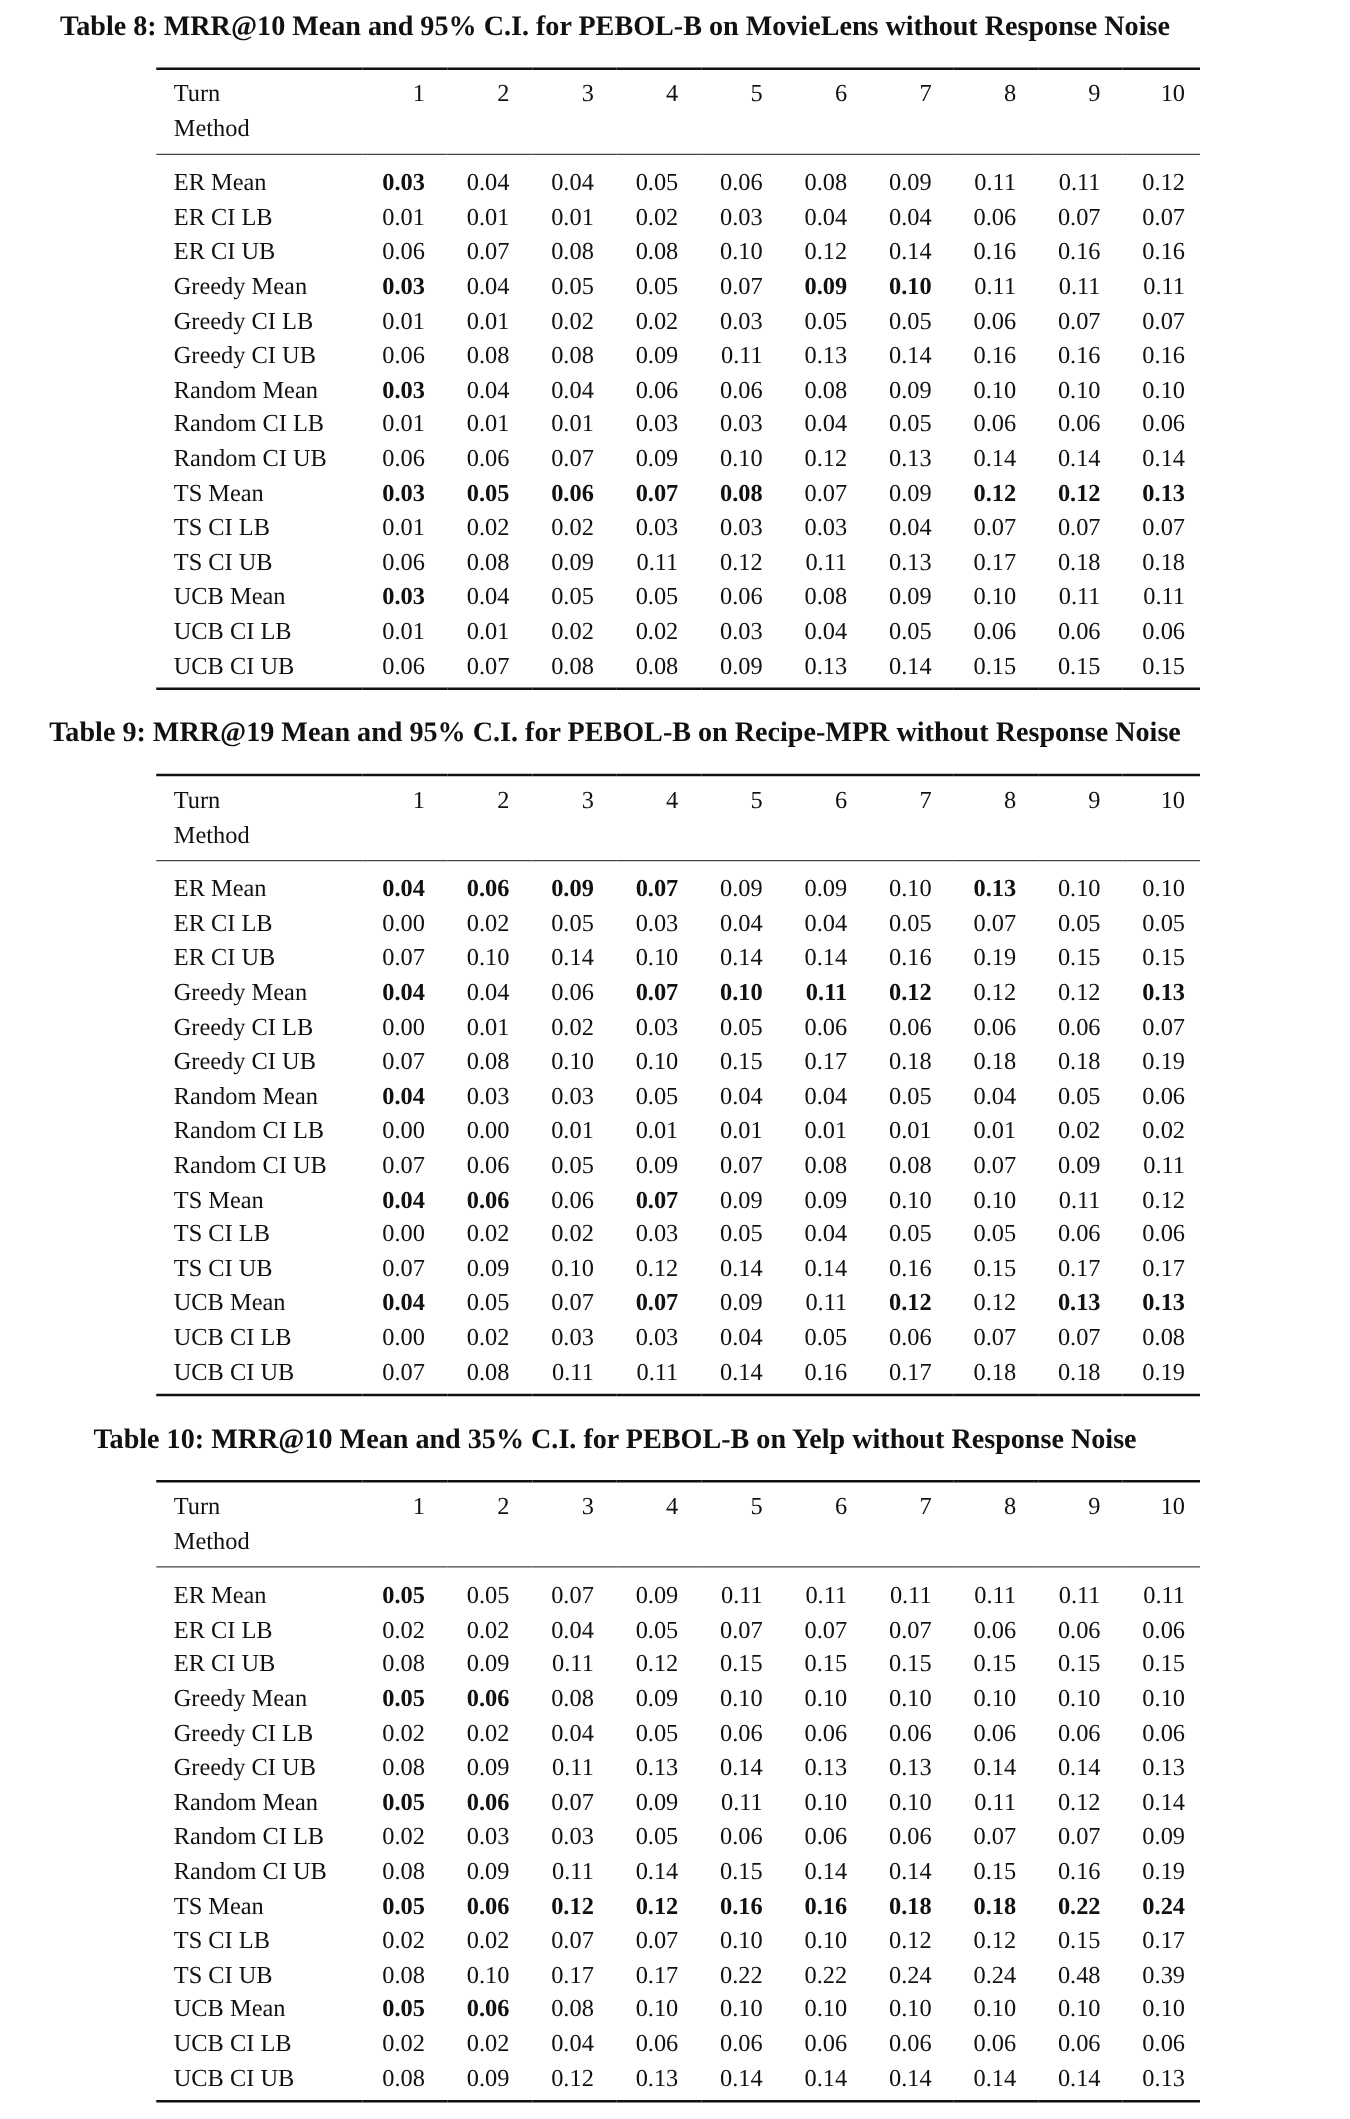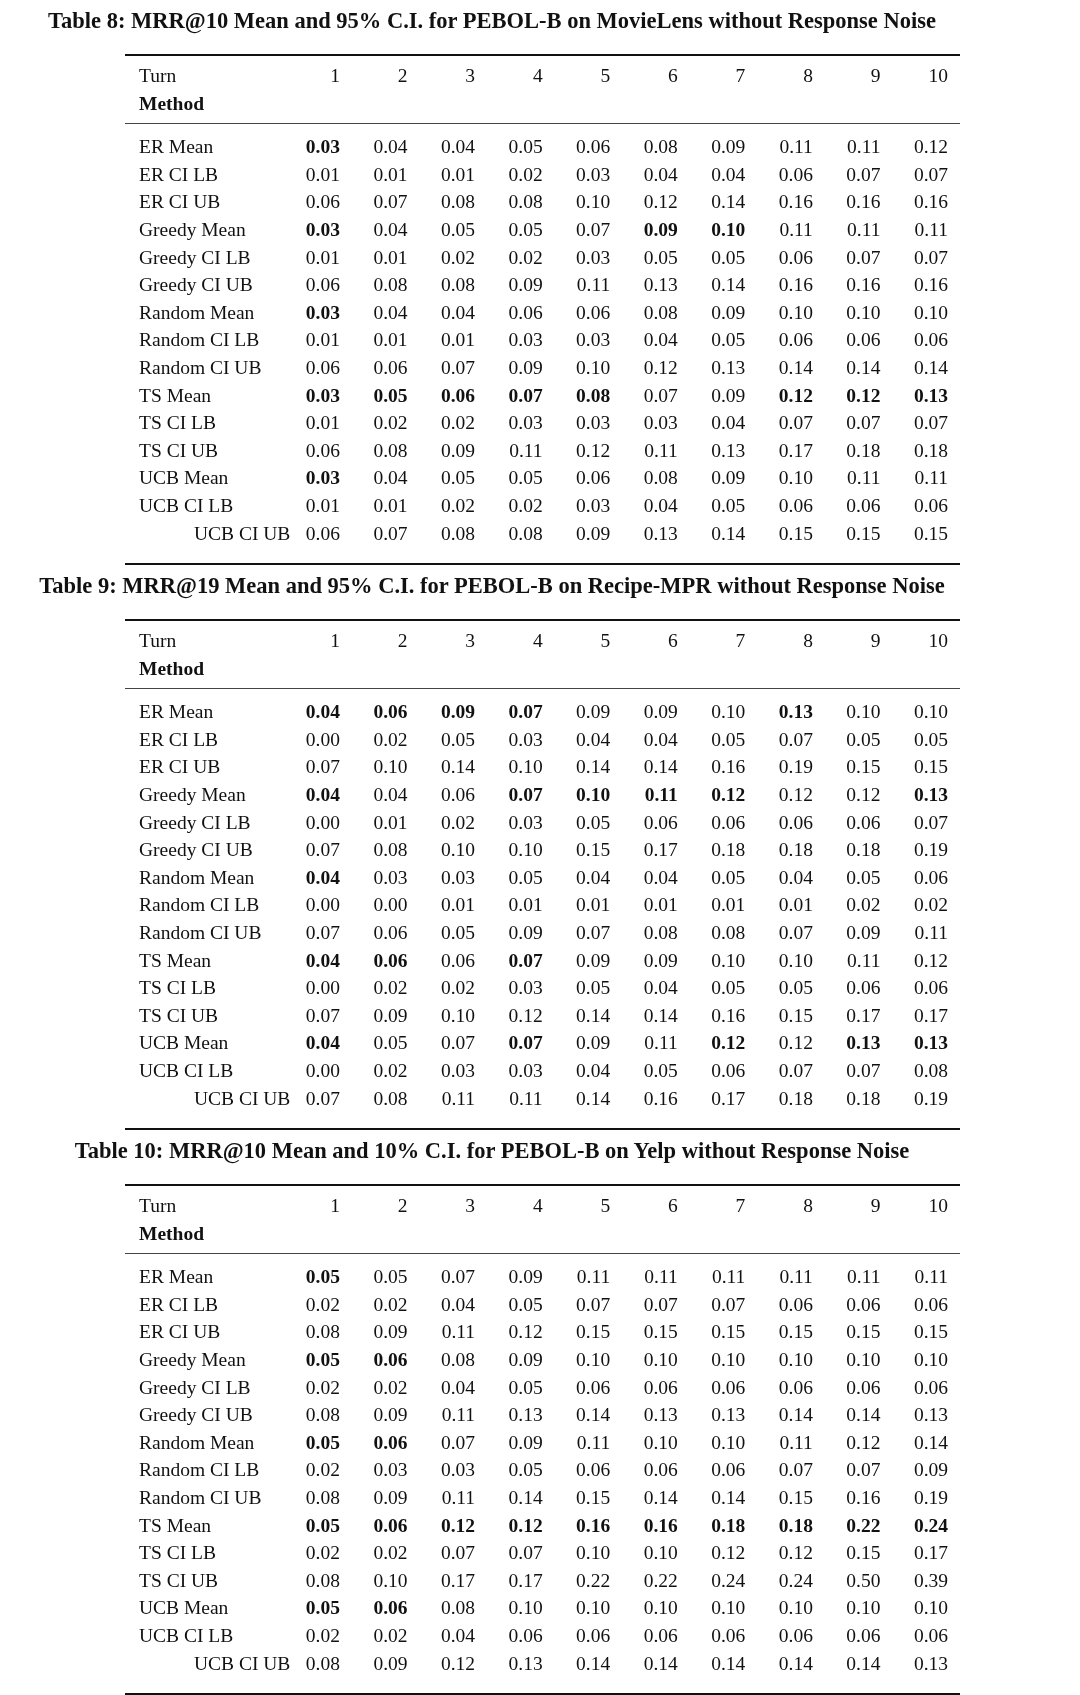--- a/index.html
+++ b/index.html
@@ -8,23 +8,23 @@
   .tbl-wrap { position: absolute; left: 125px; width: 835px; }
   table { border-collapse: collapse; width: 835px; font-size: 19.5px; }
   thead tr.top td { border-top: 2.5px solid #111; margin-top: 32px; }
   thead tr.hdr2 td { border-bottom: 1.5px solid #444; }
   tbody tr.last td { border-bottom: 2.5px solid #111; }
   td { padding: 0; height: 27.6px; line-height: 27.6px; }
   td.label { text-align: left; padding-left: 14px; width: 150px; }
   td.num { text-align: right; padding-right: 18px; width: 49px; }
   td.num:last-child { padding-right: 12px; }
   thead tr.top td { padding-top: 6px; }
-  thead tr.hdr2 td { padding-bottom: 6px; font-weight: bold; }
+  thead tr.hdr2 td { padding-bottom: 6px; }
   tbody tr.first td { padding-top: 9px; }
-  tbody tr.last td { padding-bottom: 16px; text-align: right; }
+  tbody tr.last td { padding-bottom: 3px; }
   b.bold { font-weight: bold; }
   .cap-abs { position: absolute; left: 0; width: 984px; }
 </style>
 </head>
 <body>
 
 <div>
   <div class="cap-abs caption" style="top:8px;">Table 8: MRR@10 Mean and 95% C.I. for PEBOL-B on MovieLens without Response Noise</div>
   <div class="tbl-wrap" style="top:54px;">
       <table>
@@ -480,21 +480,21 @@
             <td class="num">0.16</td>
             <td class="num">0.17</td>
             <td class="num">0.18</td>
             <td class="num">0.18</td>
             <td class="num">0.19</td>
           </tr>
         </tbody>
       </table>
     </div>
 
-  <div class="cap-abs caption" style="top:1138px;">Table 10: MRR@10 Mean and 10% C.I. for PEBOL-B on Yelp without Response Noise</div>
+  <div class="cap-abs caption" style="top:1138px;">Table 10: MRR@10 Mean and 35% C.I. for PEBOL-B on Yelp without Response Noise</div>
   <div class="tbl-wrap" style="top:1184px;">
       <table>
         <thead>
           <tr class="top">
             <td class="label">Turn</td>
             <td class="num">1</td>
             <td class="num">2</td>
             <td class="num">3</td>
             <td class="num">4</td>
             <td class="num">5</td>
@@ -665,21 +665,21 @@
           <tr>
             <td class="label">TS CI UB</td>
             <td class="num">0.08</td>
             <td class="num">0.10</td>
             <td class="num">0.17</td>
             <td class="num">0.17</td>
             <td class="num">0.22</td>
             <td class="num">0.22</td>
             <td class="num">0.24</td>
             <td class="num">0.24</td>
-            <td class="num">0.50</td>
+            <td class="num">0.48</td>
             <td class="num">0.39</td>
           </tr>
           <tr>
             <td class="label">UCB Mean</td>
             <td class="num"><b class="bold">0.05</b></td>
             <td class="num"><b class="bold">0.06</b></td>
             <td class="num">0.08</td>
             <td class="num">0.10</td>
             <td class="num">0.10</td>
             <td class="num">0.10</td>

